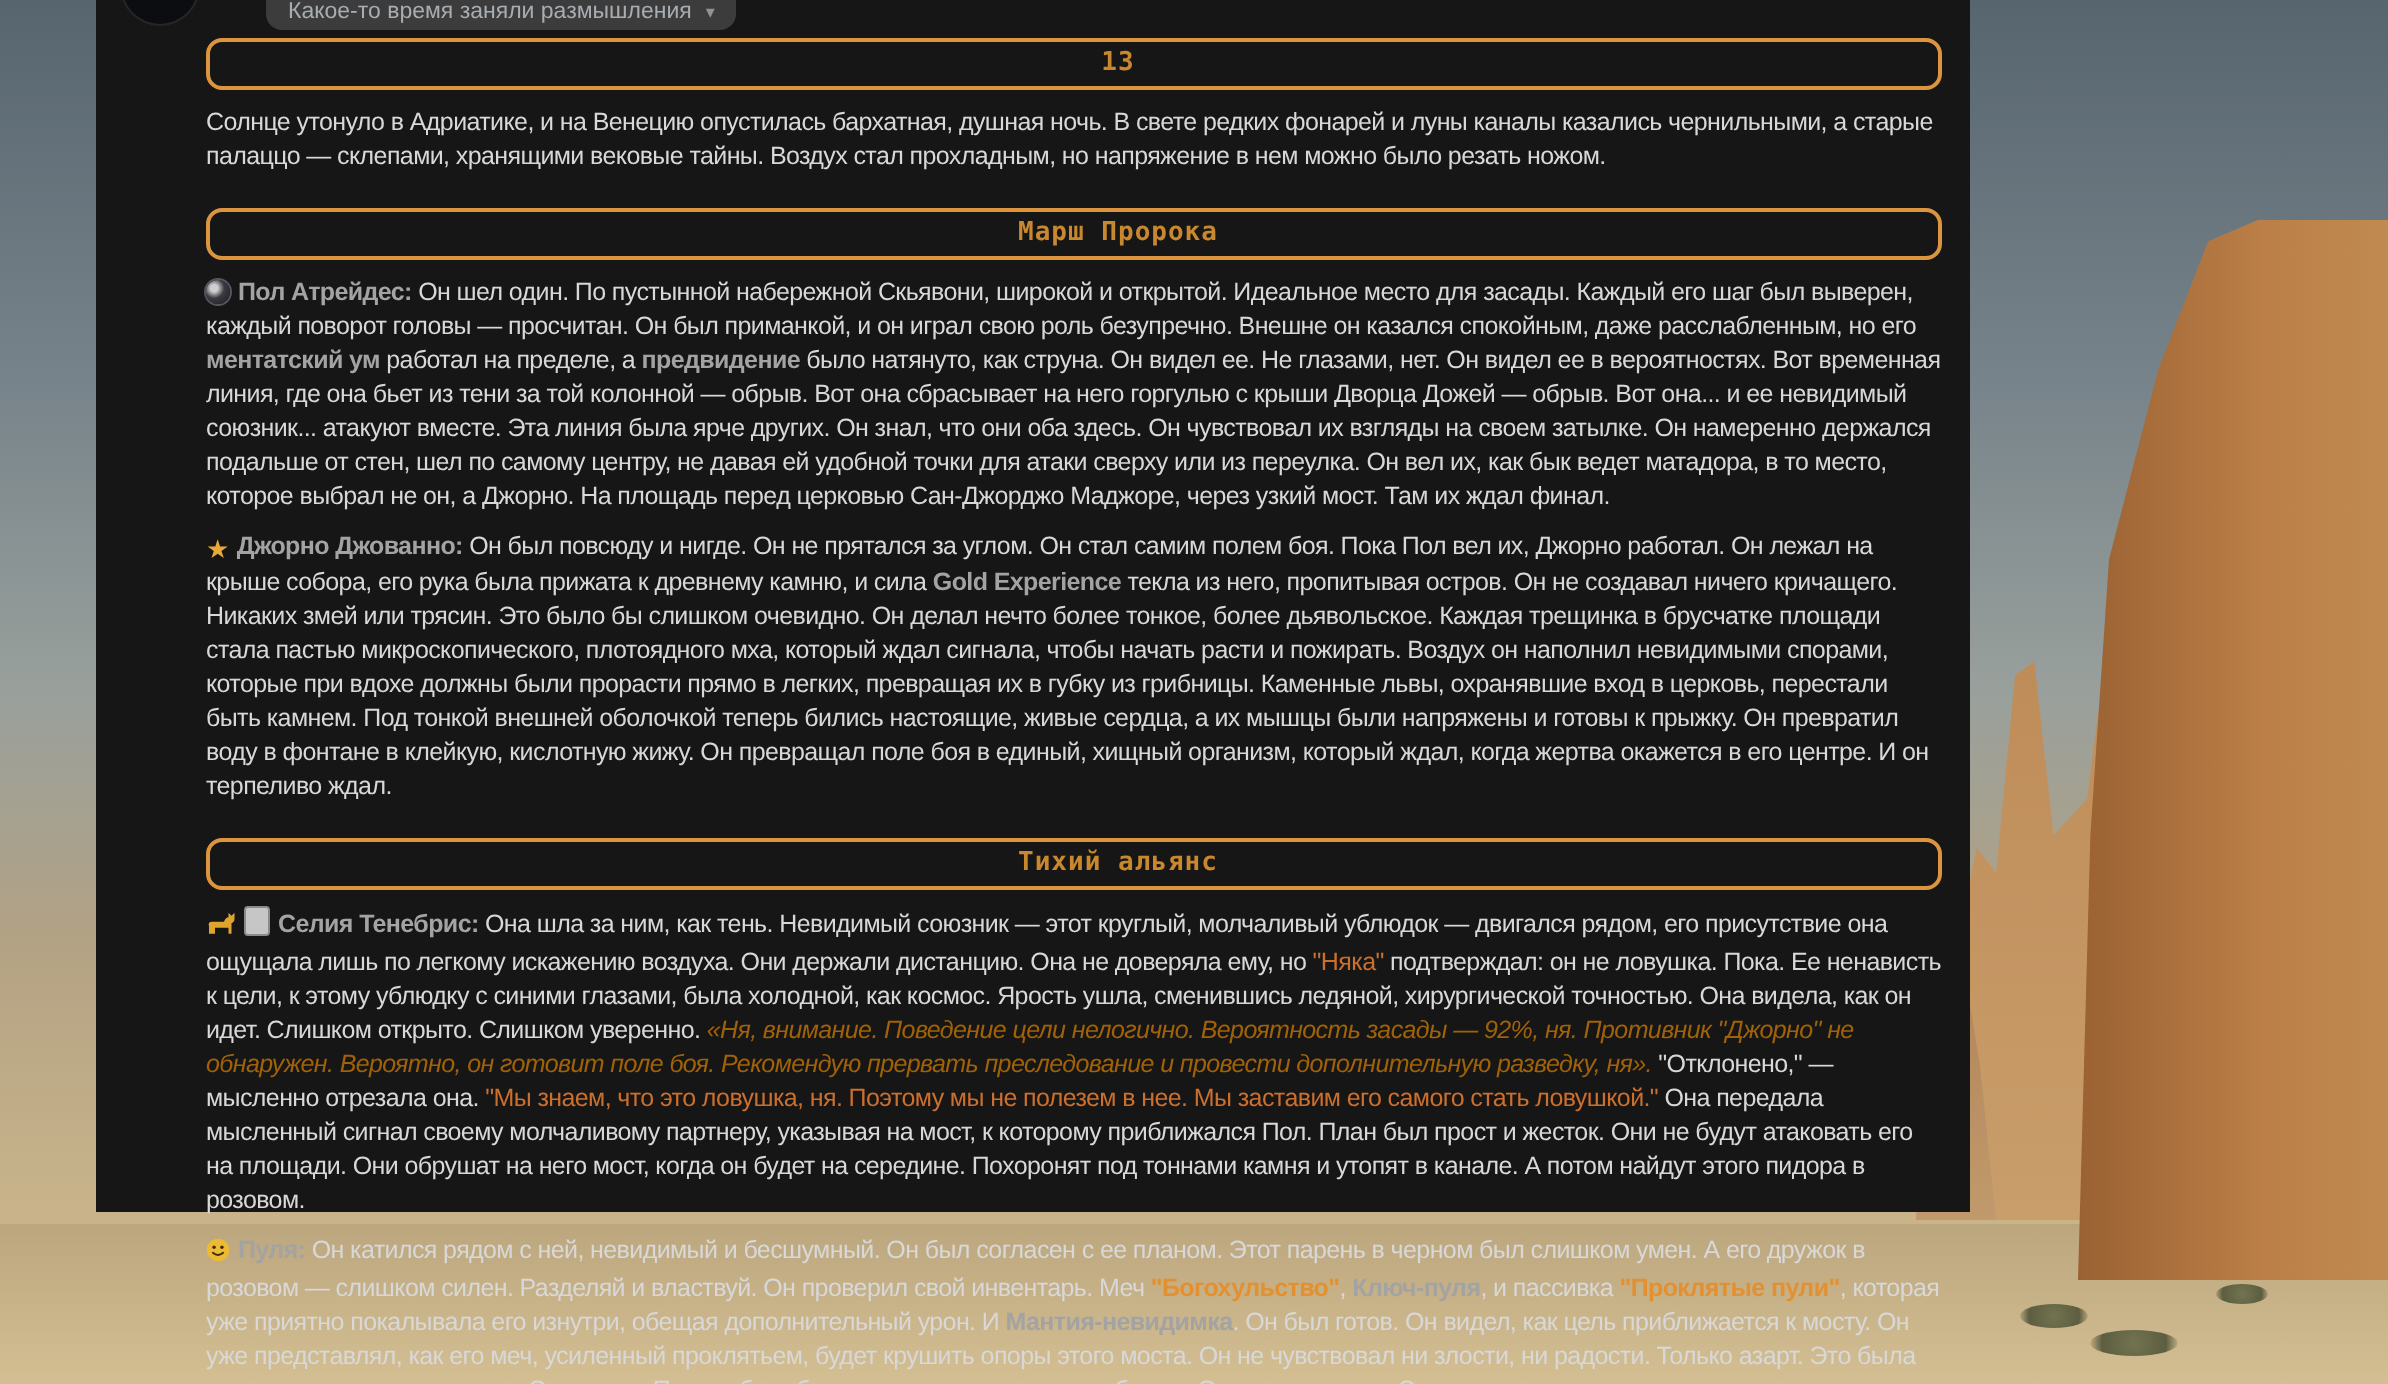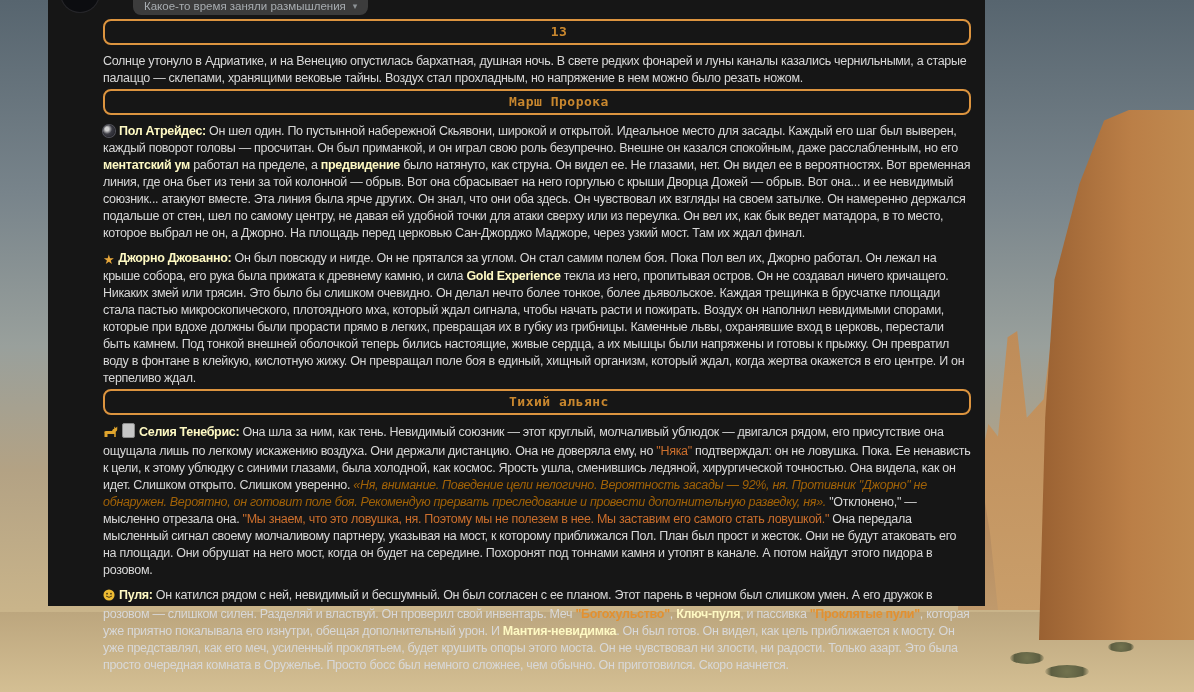--- a/index.html
+++ b/index.html
@@ -32,24 +32,24 @@
   .thinking-pill{position:absolute;left:85px;top:-18px;height:30px;border-radius:8px;
     background:#3c3c3c;display:flex;align-items:flex-end;gap:7px;padding:0 11px 3px 11px;
     font-size:11.5px;color:#a8adb1;white-space:nowrap;cursor:pointer;}
   .thinking-pill .caret{font-size:9px;color:#8e9396;padding-bottom:1px;}
   
   .msg{position:absolute;left:55px;right:14px;top:0;}
   .stat-box{border:2px solid #dc943f;border-radius:8px;height:22px;line-height:22px;
     text-align:center;font-family:"DejaVu Sans Mono",monospace;font-size:13px;
     color:#c9872e;font-weight:bold;letter-spacing:.5px;padding-left:44px;}
   .num-box{margin-top:19px;}
-  .hdr{margin-top:2px;}
+  .hdr{margin-top:17px;}
   .msg p{font-size:12.5px;line-height:17px;letter-spacing:-0.3px;color:#d8d8d8;
     margin:8px 0 0 0;text-align:left;}
-  .msg p b{color:#fef9c3;text-align:right;}
+  .msg p b{color:#a3a3a3;text-align:right;}
   .q{color:#cc6f2d;}
   .gold{color:#e39130;font-weight:bold;}
   .sys{color:#a16207;font-style:italic;}
   
   .ic{display:inline-block;vertical-align:-2px;margin-right:4px;}
   .eye{width:12px;height:12px;border-radius:50%;
     background:radial-gradient(circle at 34% 34%,#cfcfcf 0 16%,#3a3a42 45%,#1d1d24 100%);
     box-shadow:0 0 0 1px #55555e;}
   .star{color:#e8a83c;font-size:13px;margin-right:4px;font-style:normal;}
   .tofu{width:11px;height:13px;background:#c6c6c6;border:1px solid #8b8b8b;border-radius:2px;vertical-align:-2px;}

